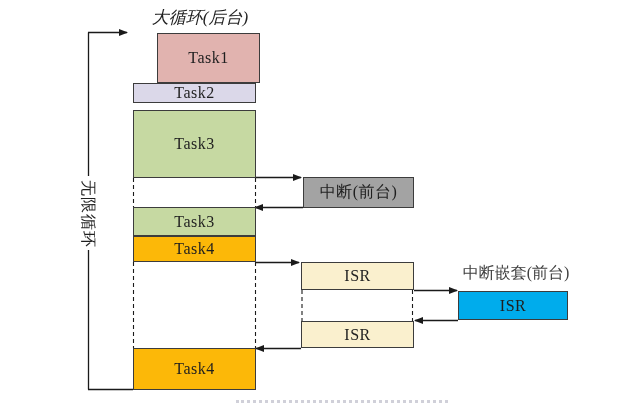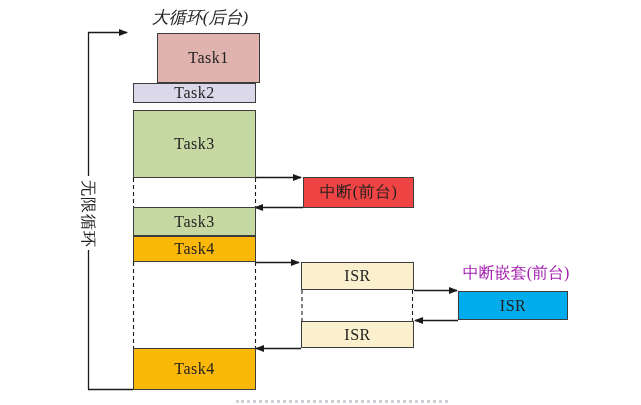--- a/index.html
+++ b/index.html
@@ -23,32 +23,32 @@
     letter-spacing:0.5px;
   }
   
   .task1 {left:133px;top:33px;  width:103px;height:50px;background:#E1B3AF;margin-left:24px;}
   .task2 {left:133px;top:83px;  width:123px;height:20px;background:#DBD8E9;}
   .task3a{left:133px;top:110px; width:123px;height:68px;background:#C6D9A2;}
   .task3b{left:133px;top:207px; width:123px;height:29px;background:#C6D9A2;}
   .task4a{left:133px;top:236px; width:123px;height:26px;background:#FCB808;}
   .task4b{left:133px;top:348px; width:123px;height:42px;background:#FCB808;border-width:1.5px;}
   
-  .intr  {left:303px;top:177px; width:111px;height:31px;background:#ef4444;}
+  .intr  {left:303px;top:177px; width:111px;height:31px;background:#a3a3a3;}
   .isr1  {left:301px;top:262px; width:113px;height:28px;background:#FAF0CE;}
   .isr2  {left:301px;top:321px; width:113px;height:27px;background:#FAF0CE;}
   .nisr  {left:458px;top:291px; width:110px;height:29px;background:#00ACEC;}
   
   .title{
     position:absolute;left:120px;top:6px;width:160px;
     text-align:center;font-size:17px;color:#1f1f1f;font-style:italic;
   }
   .nested-title{
     position:absolute;left:446px;top:263px;width:140px;
-    text-align:center;font-size:16px;color:#a21caf;
+    text-align:center;font-size:16px;color:#404040;
   }
   
   .vlabel{
     position:absolute;left:54px;top:203px;width:68px;height:22px;
     display:flex;align-items:center;justify-content:center;
     font-size:16px;letter-spacing:1px;color:#1f1f1f;
     transform:rotate(90deg);
     white-space:nowrap;
   }
   

